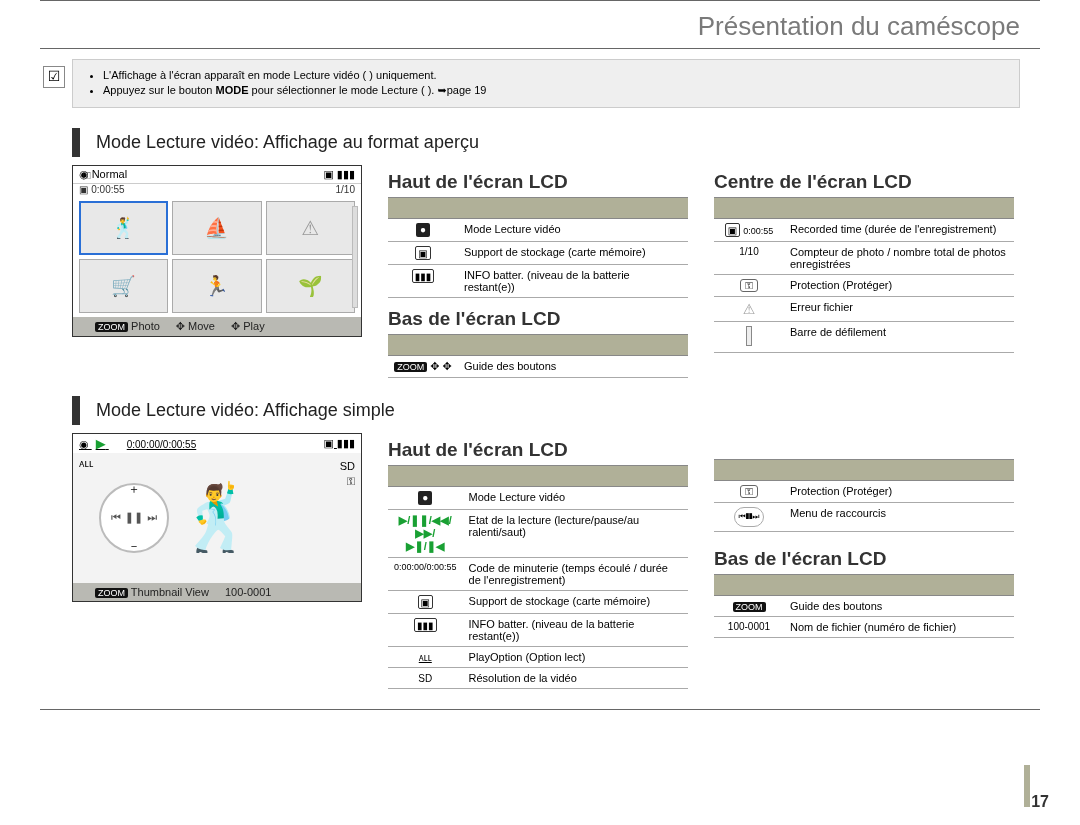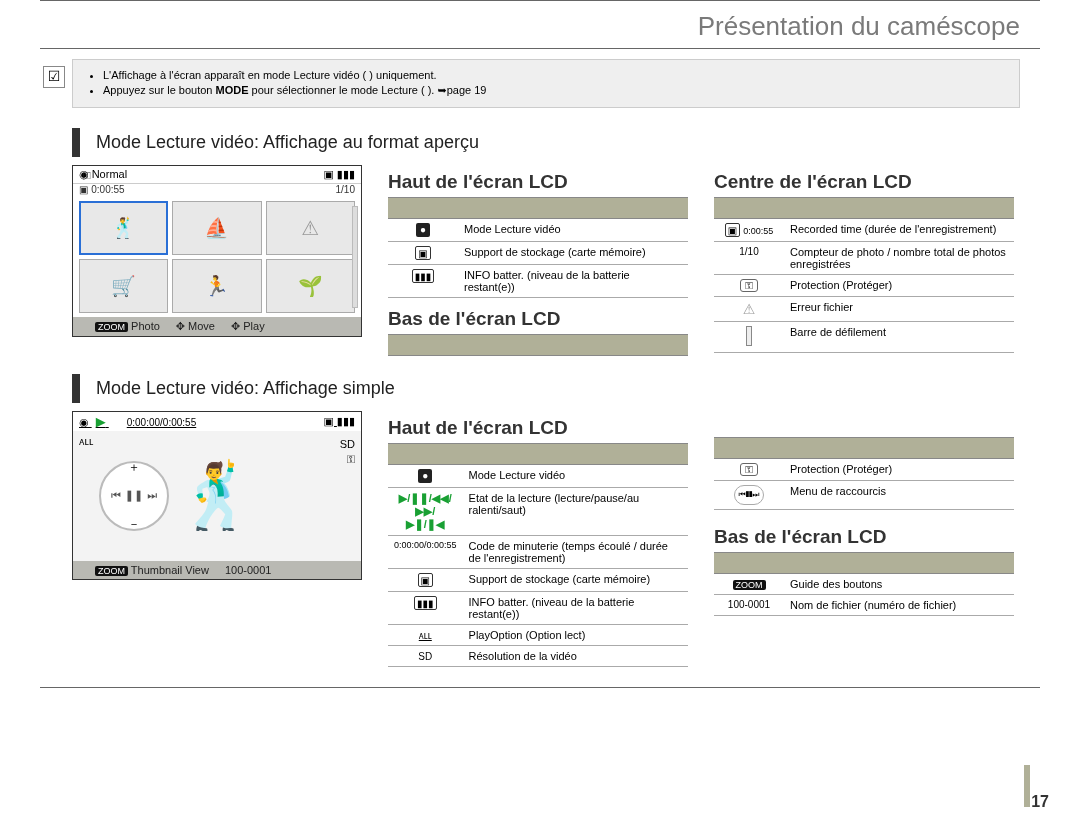--- a/index.html
+++ b/index.html
@@ -219,20 +219,30 @@
           </tr>
       <tr>
             <td class="icon-cell"><span class="icon-box-sm icon-outline">▮▮▮</span></td>
           <td>INFO batter. (niveau de la batterie restant(e))</td>
           </tr>
     </tbody>
       </table>
 
     <div class="tbl-title" style="margin-top:10px">Bas de l'écran LCD</div>
     <div class="tbl-bar"></div>
+    <table class="legend">
+      <tbody>
+          <tr>
+            <td class="icon-cell">
+            <span class="zoom-chip">ZOOM</span> <span>✥ ✥</span>
+          </td>
+          <td>Guide des boutons</td>
+          </tr>
+    </tbody>
+      </table>
   </div>
 
   <div class="col-right">
     <div class="tbl-title">Centre de l'écran LCD</div>
     <div class="tbl-bar"></div>
     <table class="legend">
       <tbody>
           <tr>
             <td class="icon-cell"><span class="icon-box-sm icon-outline">▣</span> <span style="font-size:9px">0:00:55</span></td>
           <td>Recorded time (durée de l'enregistrement)</td>

